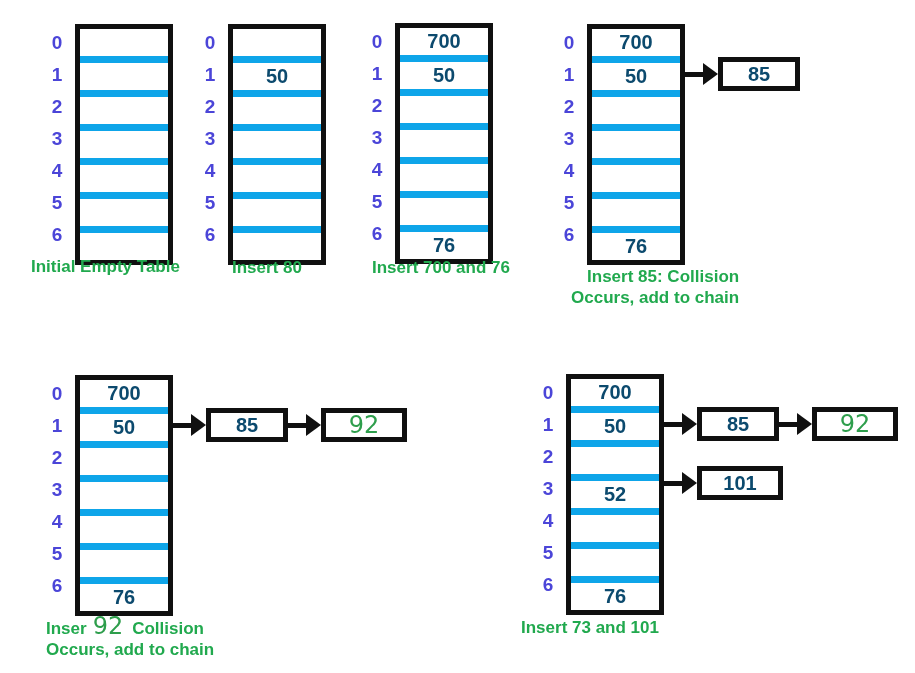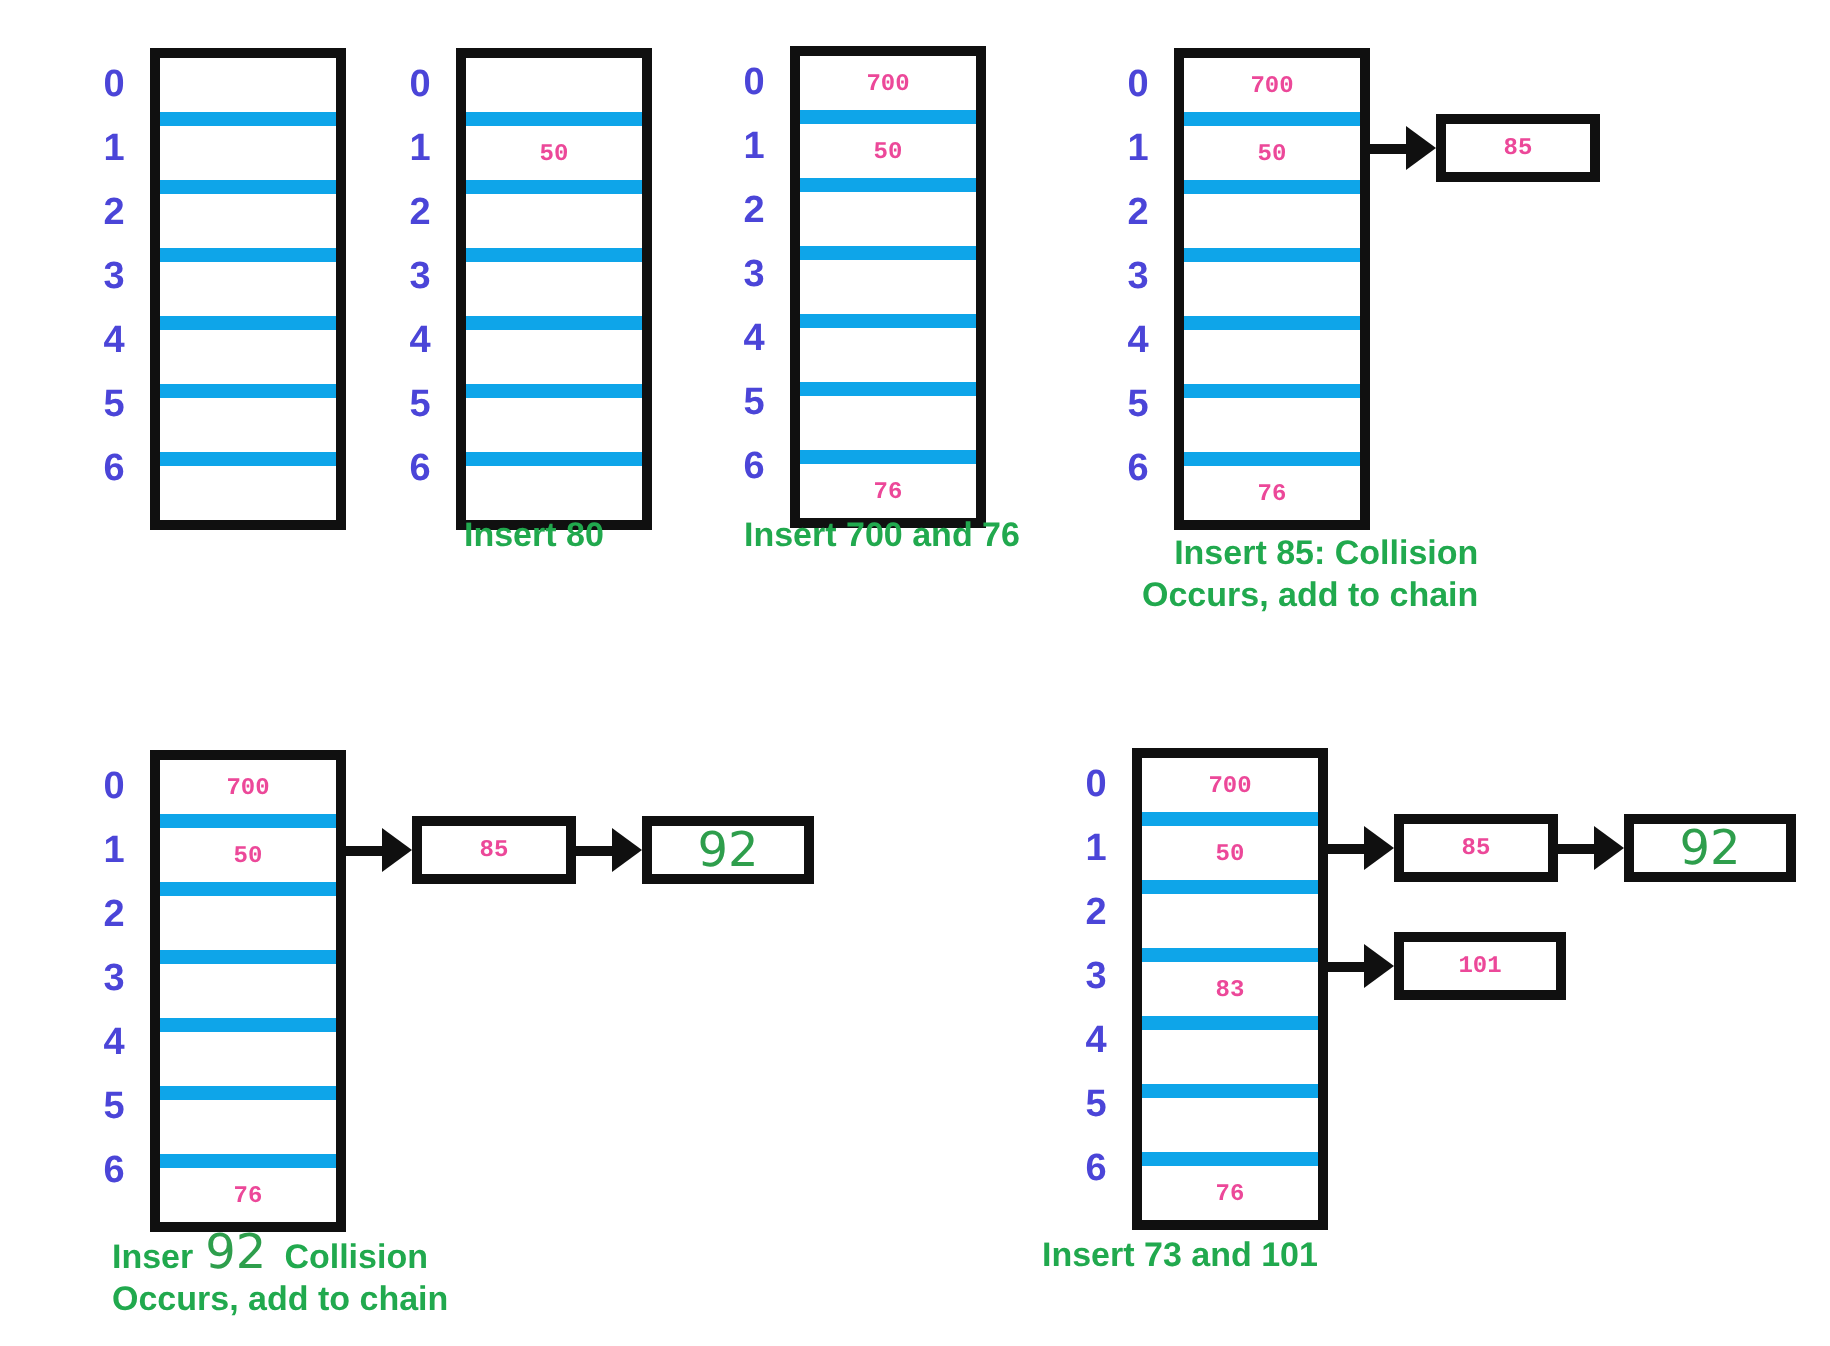--- a/index.html
+++ b/index.html
@@ -5,21 +5,21 @@
   html,body{margin:0;padding:0;background:#ffffff;}
   .canvas{position:relative;width:915px;height:673px;background:#ffffff;overflow:hidden;
           font-family:"Liberation Sans",sans-serif;}
   .figure{position:absolute;display:flex;align-items:flex-start;}
   .idxcol{width:28px;padding-top:3px;box-sizing:border-box;}
   .idx{width:20px;height:32px;line-height:32px;text-align:center;
        font-size:19px;font-weight:bold;color:#4b45d8;}
   .tbox{border:5px solid #101010;background:#ffffff;}
   .cell{width:88px;height:27px;display:flex;align-items:center;justify-content:center;}
   .cell + .cell{border-top:7px solid #0ea5e9;}
-  .val{font-size:12px;font-weight:bold;color:#ec4899;font-family:Liberation Mono, monospace;}
+  .val{font-size:20px;font-weight:bold;color:#0c4a6e;}
   .val-alt{font-size:24px;font-weight:normal;color:#2e9e4c;font-family:"DejaVu Sans",sans-serif;}
   .chain{position:absolute;left:126px;display:flex;align-items:center;height:34px;}
   .cline{width:18px;height:5px;background:#101010;}
   .ahead{width:0;height:0;border-left:15px solid #101010;
          border-top:11px solid transparent;border-bottom:11px solid transparent;}
   .cnode{border:5px solid #101010;background:#ffffff;width:72px;height:24px;
          display:flex;align-items:center;justify-content:center;}
   .cnode.wide{width:76px;}
   .caption{position:absolute;font-size:17px;font-weight:bold;color:#21a94e;
            line-height:21px;white-space:nowrap;}
@@ -58,20 +58,21 @@
           <span class="val"></span>
         </div>
       <div class="cell">
           <span class="val"></span>
         </div>
       <div class="cell">
           <span class="val"></span>
         </div>
     </div>
   </div>
+  <div class="caption" style="left:31px;top:256px;">Initial Empty Table</div>
 
   <div class="figure" style="left:200px;top:24px;">
     <div class="idxcol">
       <div class="idx">0</div>
       <div class="idx">1</div>
       <div class="idx">2</div>
       <div class="idx">3</div>
       <div class="idx">4</div>
       <div class="idx">5</div>
       <div class="idx">6</div>
@@ -223,21 +224,21 @@
       <span class="cnode">
           <span class="val">85</span>
         </span>
       <span class="cline"></span>
       <span class="ahead"></span>
       <span class="cnode wide">
           <span class="val-alt">92</span>
         </span>
     </div>
   </div>
-  <div class="caption" style="left:56px;top:616px;">
+  <div class="caption" style="left:46px;top:616px;">
     <div><span>Inser</span><span class="cap-hl">92</span><span>Collision</span></div>
     <div>Occurs, add to chain</div>
   </div>
 
   <div class="figure" style="left:538px;top:374px;">
     <div class="idxcol">
       <div class="idx">0</div>
       <div class="idx">1</div>
       <div class="idx">2</div>
       <div class="idx">3</div>
@@ -249,21 +250,21 @@
       <div class="cell">
           <span class="val">700</span>
         </div>
       <div class="cell">
           <span class="val">50</span>
         </div>
       <div class="cell">
           <span class="val"></span>
         </div>
       <div class="cell">
-          <span class="val">83</span>
+          <span class="val">52</span>
         </div>
       <div class="cell">
           <span class="val"></span>
         </div>
       <div class="cell">
           <span class="val"></span>
         </div>
       <div class="cell">
           <span class="val">76</span>
         </div>

